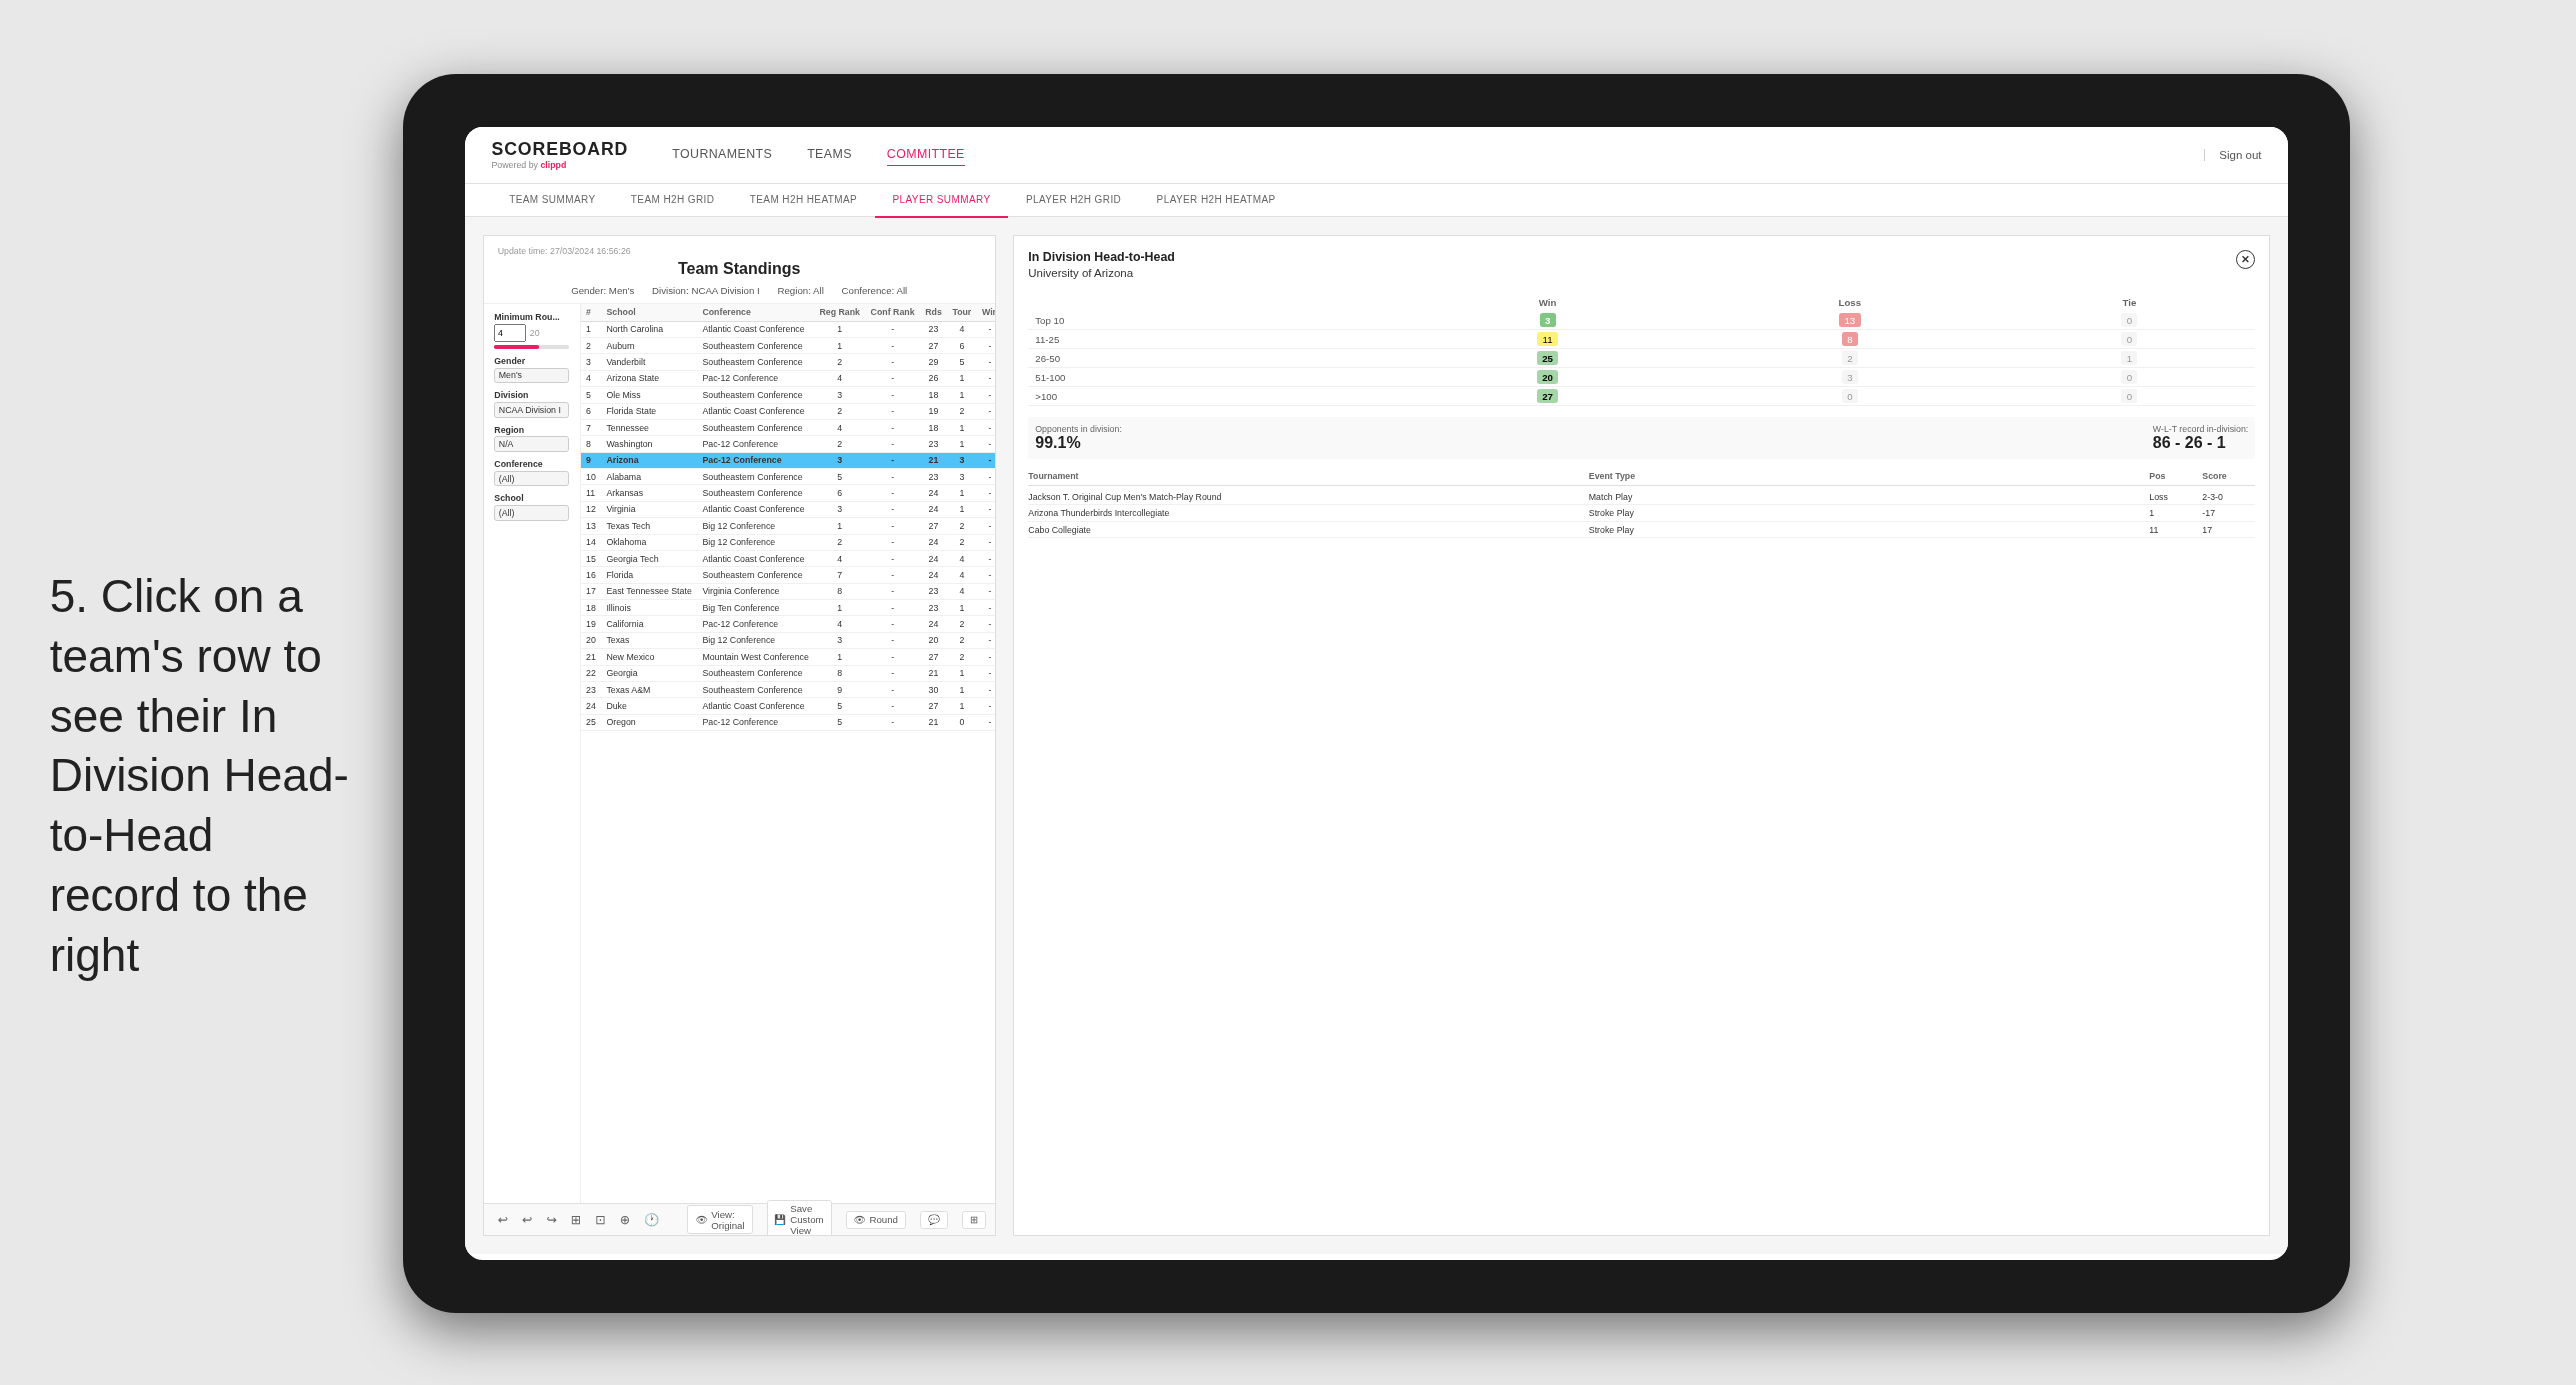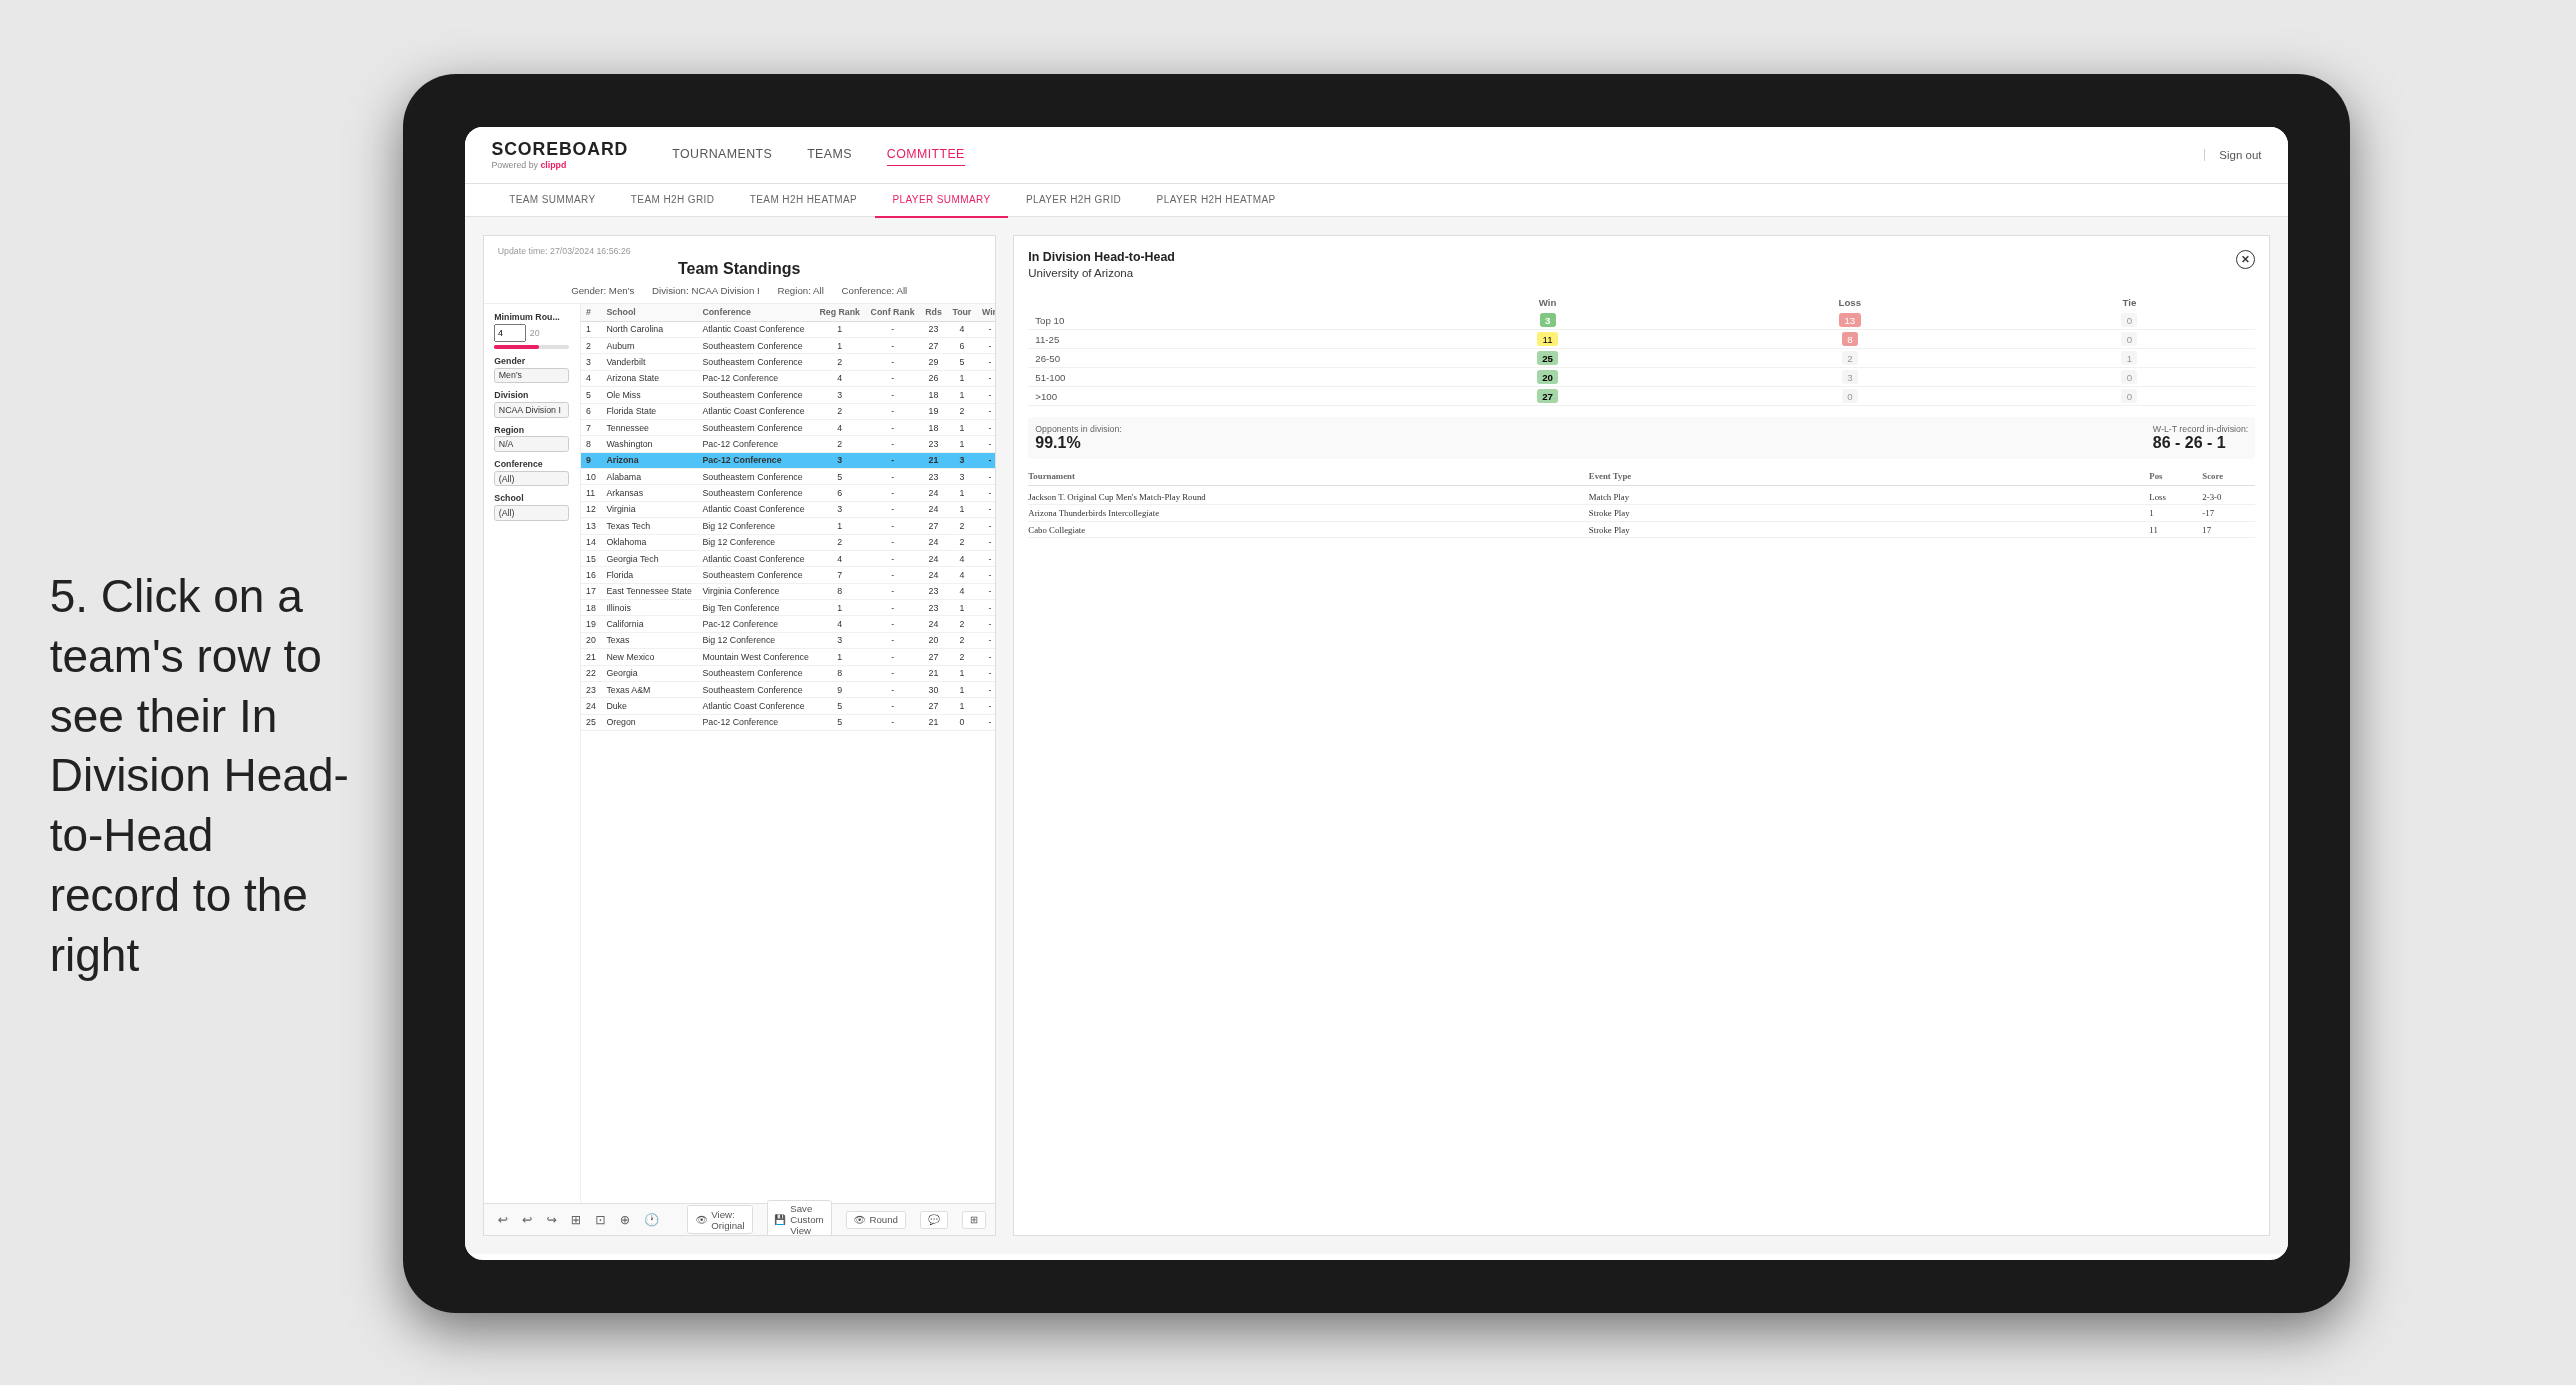--- a/index.html
+++ b/index.html
@@ -318,21 +318,21 @@
       font-size: 9.7px;
       margin-bottom: 8.8px;
       padding: 7px;
       background: #f9f9f9;
       border-radius: 3.5px;
     }
 
     .opponents-label { color: #666; font-size: 8.8px; }
     .opponents-value { font-size: 16px; font-weight: bold; color: #222; }
 
-    .tournament-section { font-size: 8.8px; font-family: Liberation Serif, serif; }
+    .tournament-section { font-size: 8.8px; }
     .tournament-header {
       display: grid;
       grid-template-columns: 1fr 1fr 53px 53px;
       font-weight: bold;
       color: #666;
       padding: 3.5px 0;
       border-bottom: 0.9px solid #ddd;
       margin-bottom: 3.5px;
     }
 

